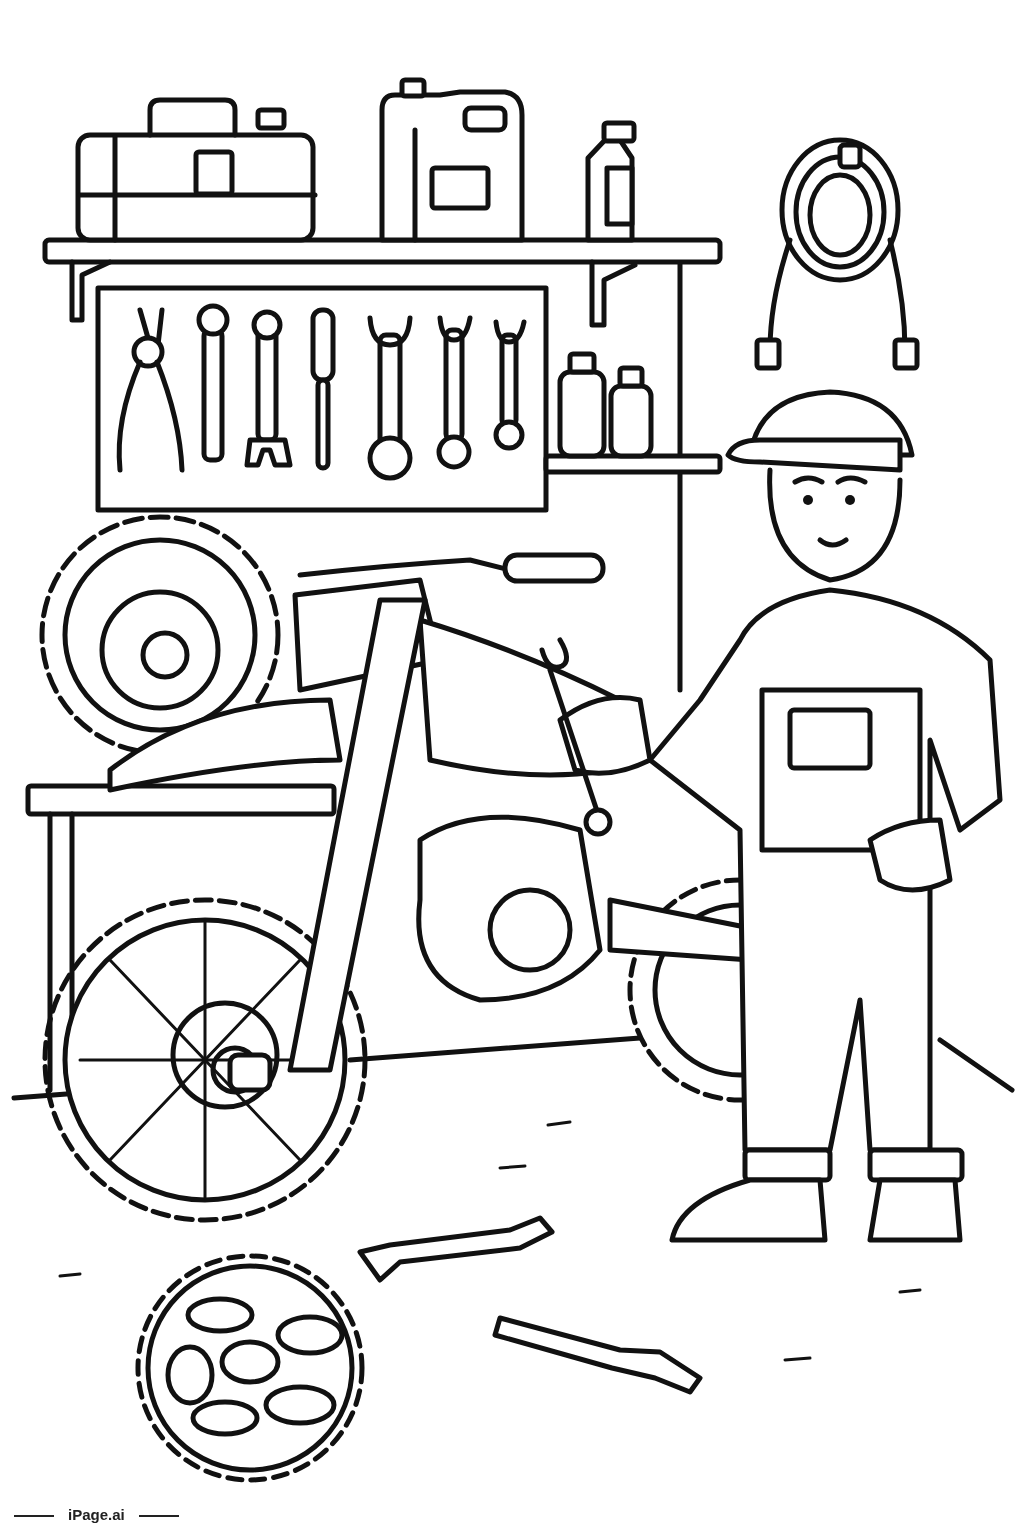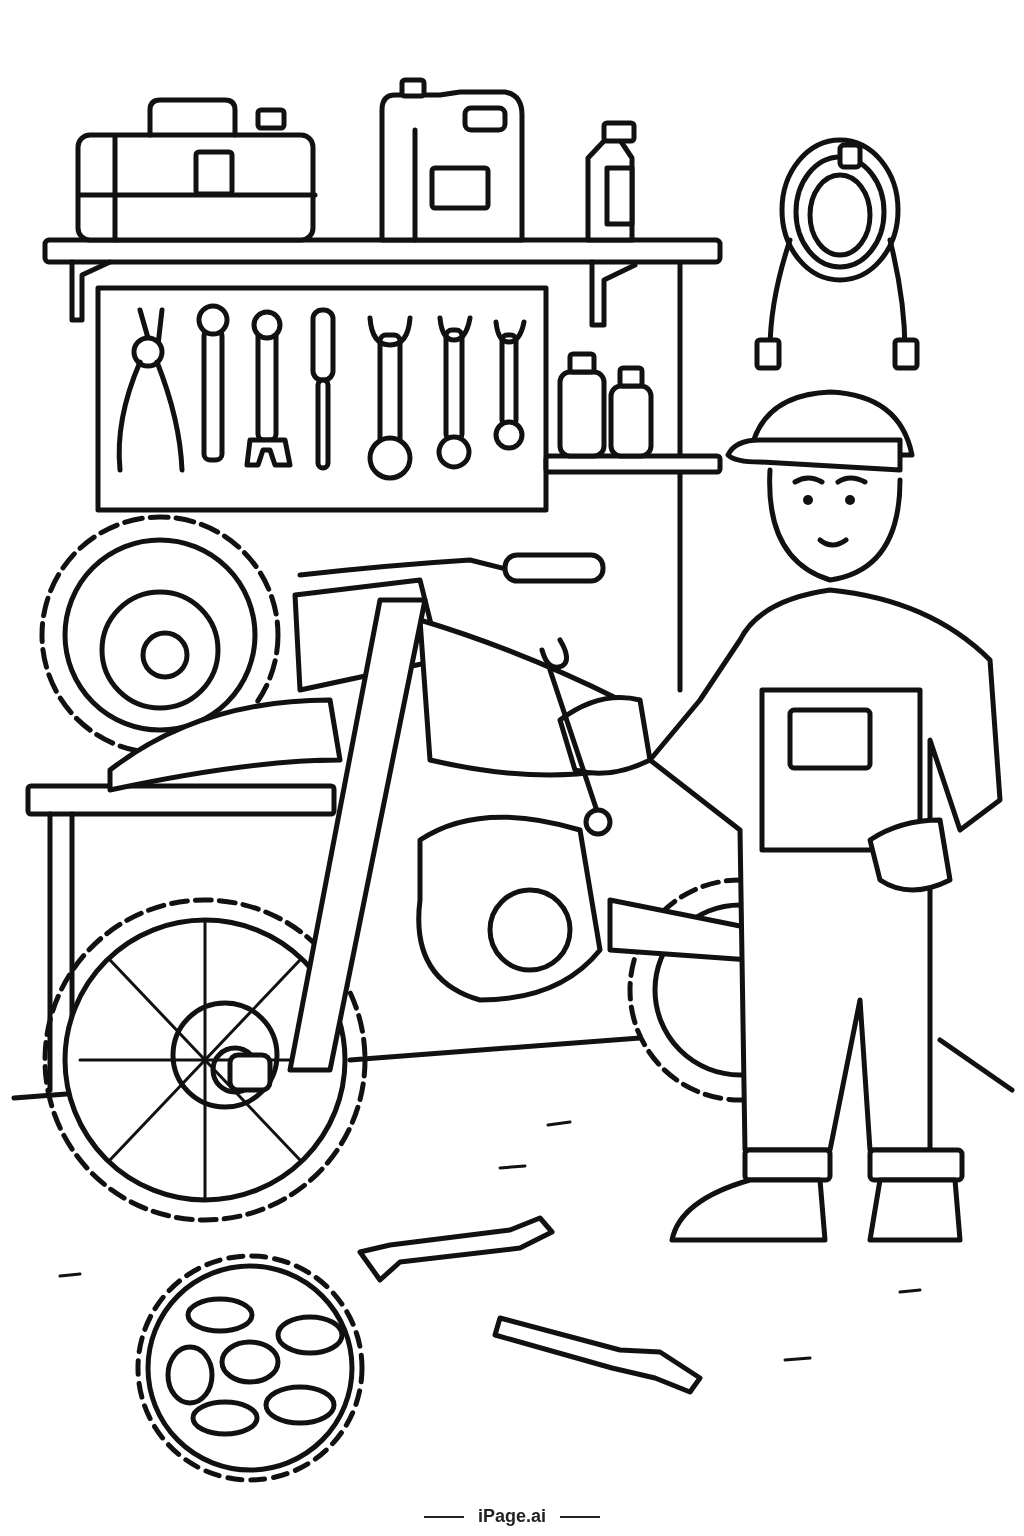--- a/index.html
+++ b/index.html
@@ -1,21 +1,21 @@
 <!DOCTYPE html>
 <html><head>
 <meta charset="utf-8">
 <style>
   html,body{margin:0;padding:0;background:#fff;}
   body{width:1024px;height:1536px;position:relative;overflow:hidden;font-family:"Liberation Sans",sans-serif;}
   svg{position:absolute;left:0;top:0;}
   .ln{fill:none;stroke:#111;stroke-width:5;stroke-linejoin:round;stroke-linecap:round;}
   .lw{fill:#fff;stroke:#111;stroke-width:5;stroke-linejoin:round;stroke-linecap:round;}
   .th{fill:none;stroke:#111;stroke-width:3;stroke-linecap:round;}
-  .watermark{position:absolute;left:0;width:1024px;top:1506px;text-align:center;font-weight:bold;font-size:18px;color:#222;}
+  .watermark{position:absolute;left:0;width:1024px;top:1506px;font-weight:bold;font-size:15px;color:#222;}
   .watermark:before,.watermark:after{content:"";display:inline-block;width:40px;height:2px;background:#222;vertical-align:middle;margin:0 14px;}
 </style>
 </head>
 <body>
 
 <svg width="1024" height="1536" viewBox="0 0 1024 1536">
 
   <g>
     <line class="ln" x1="14" y1="1098" x2="250" y2="1080"></line>
     <line class="ln" x1="350" y1="1060" x2="640" y2="1038"></line>

